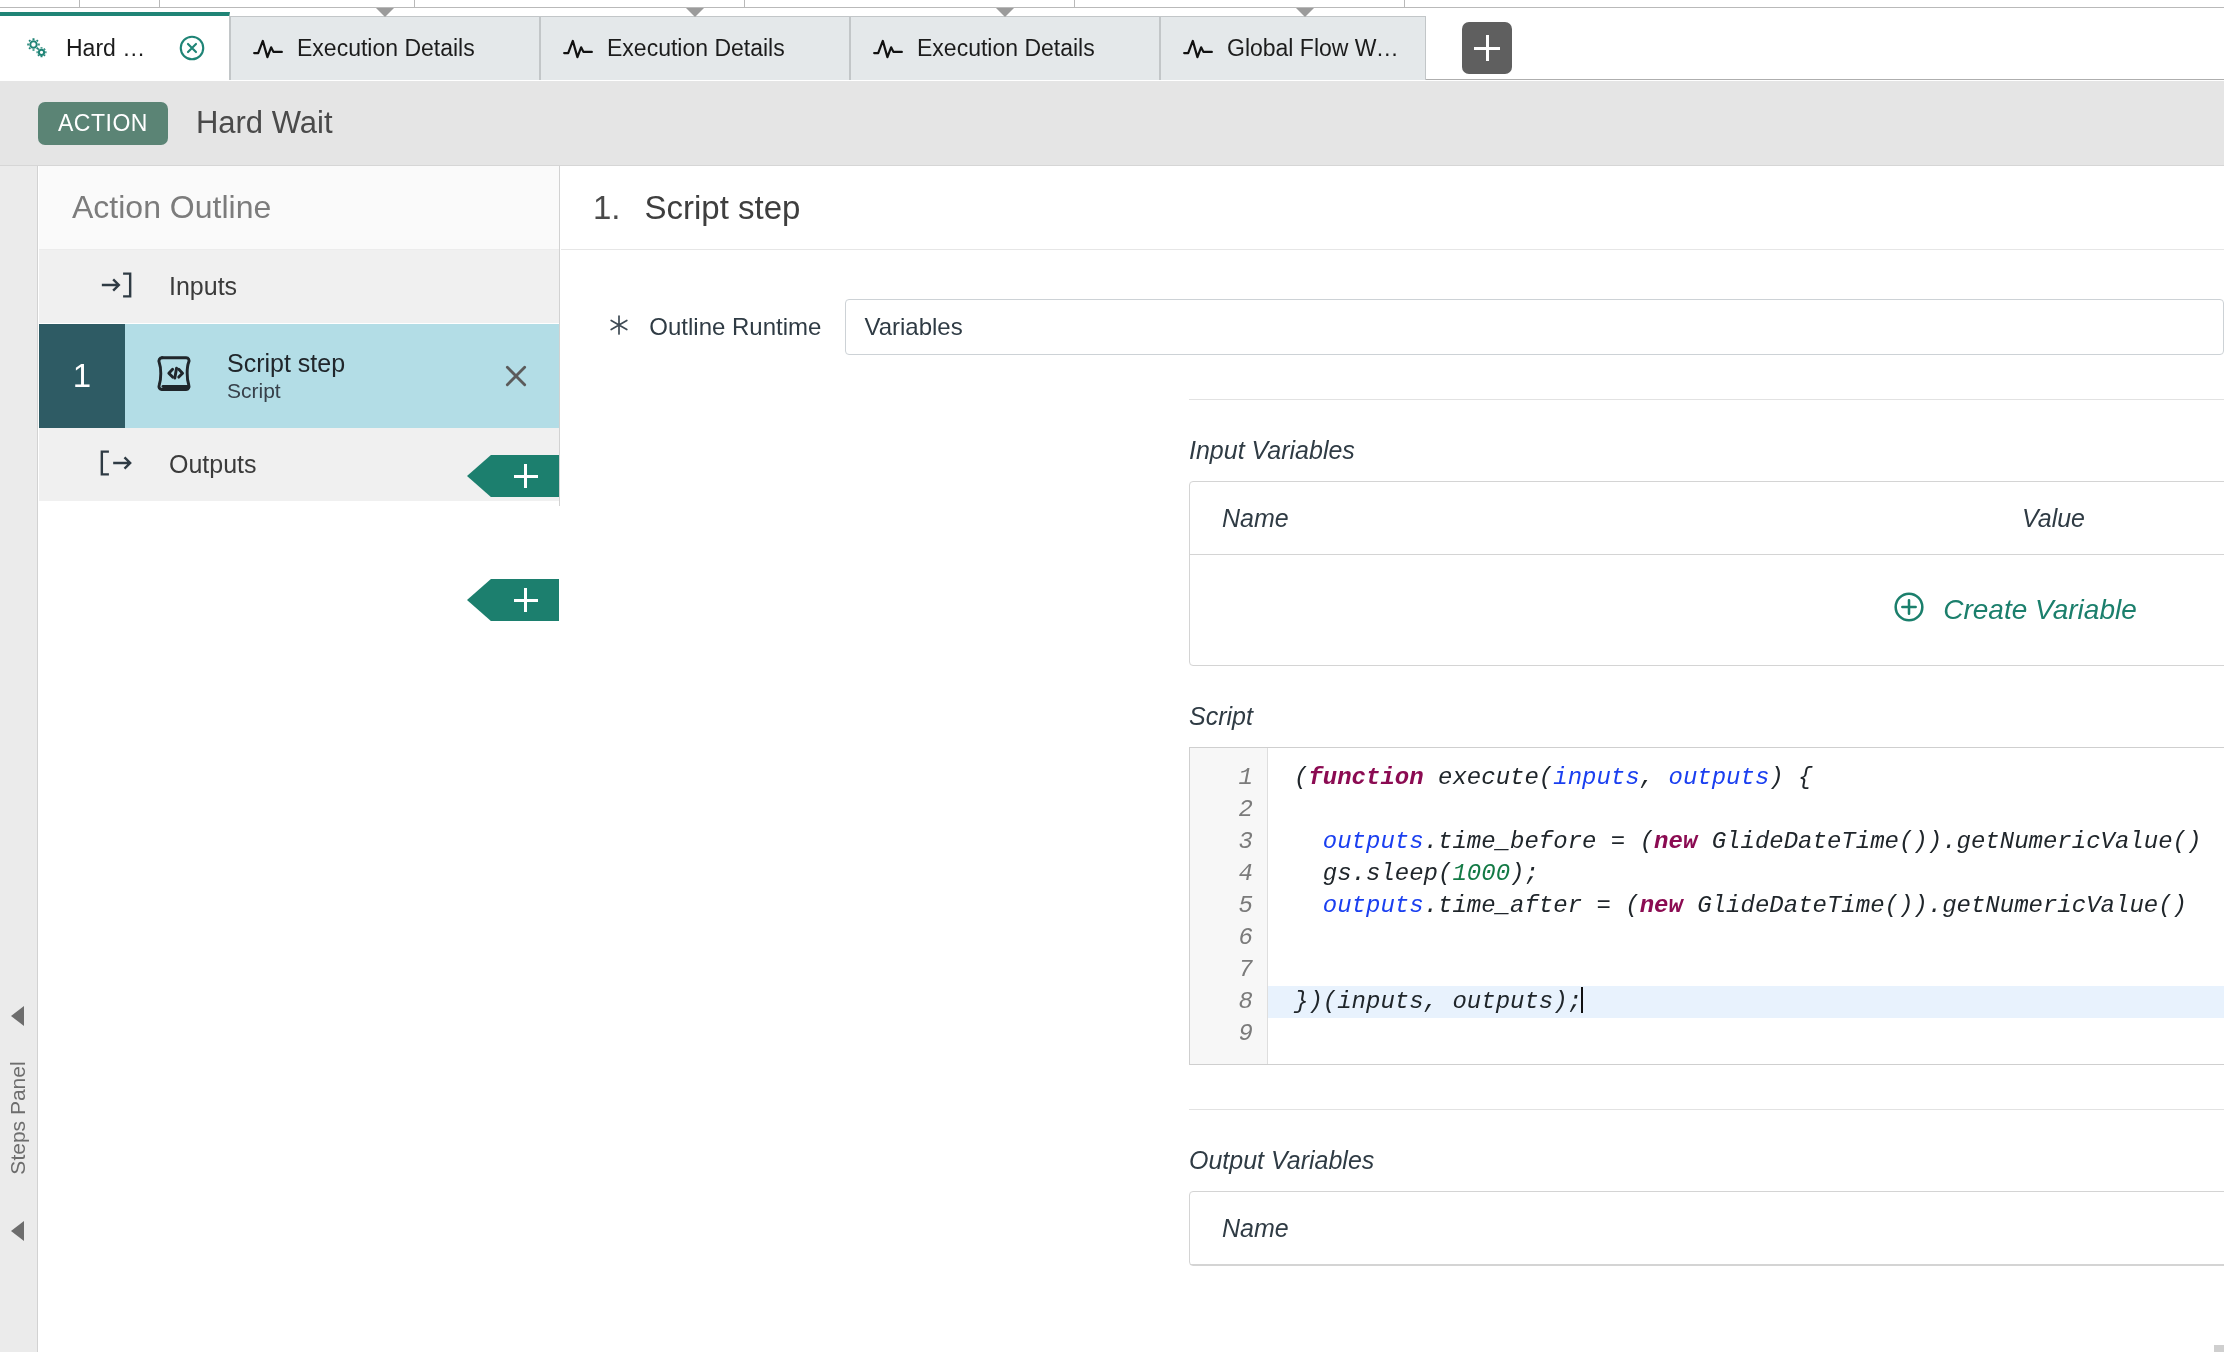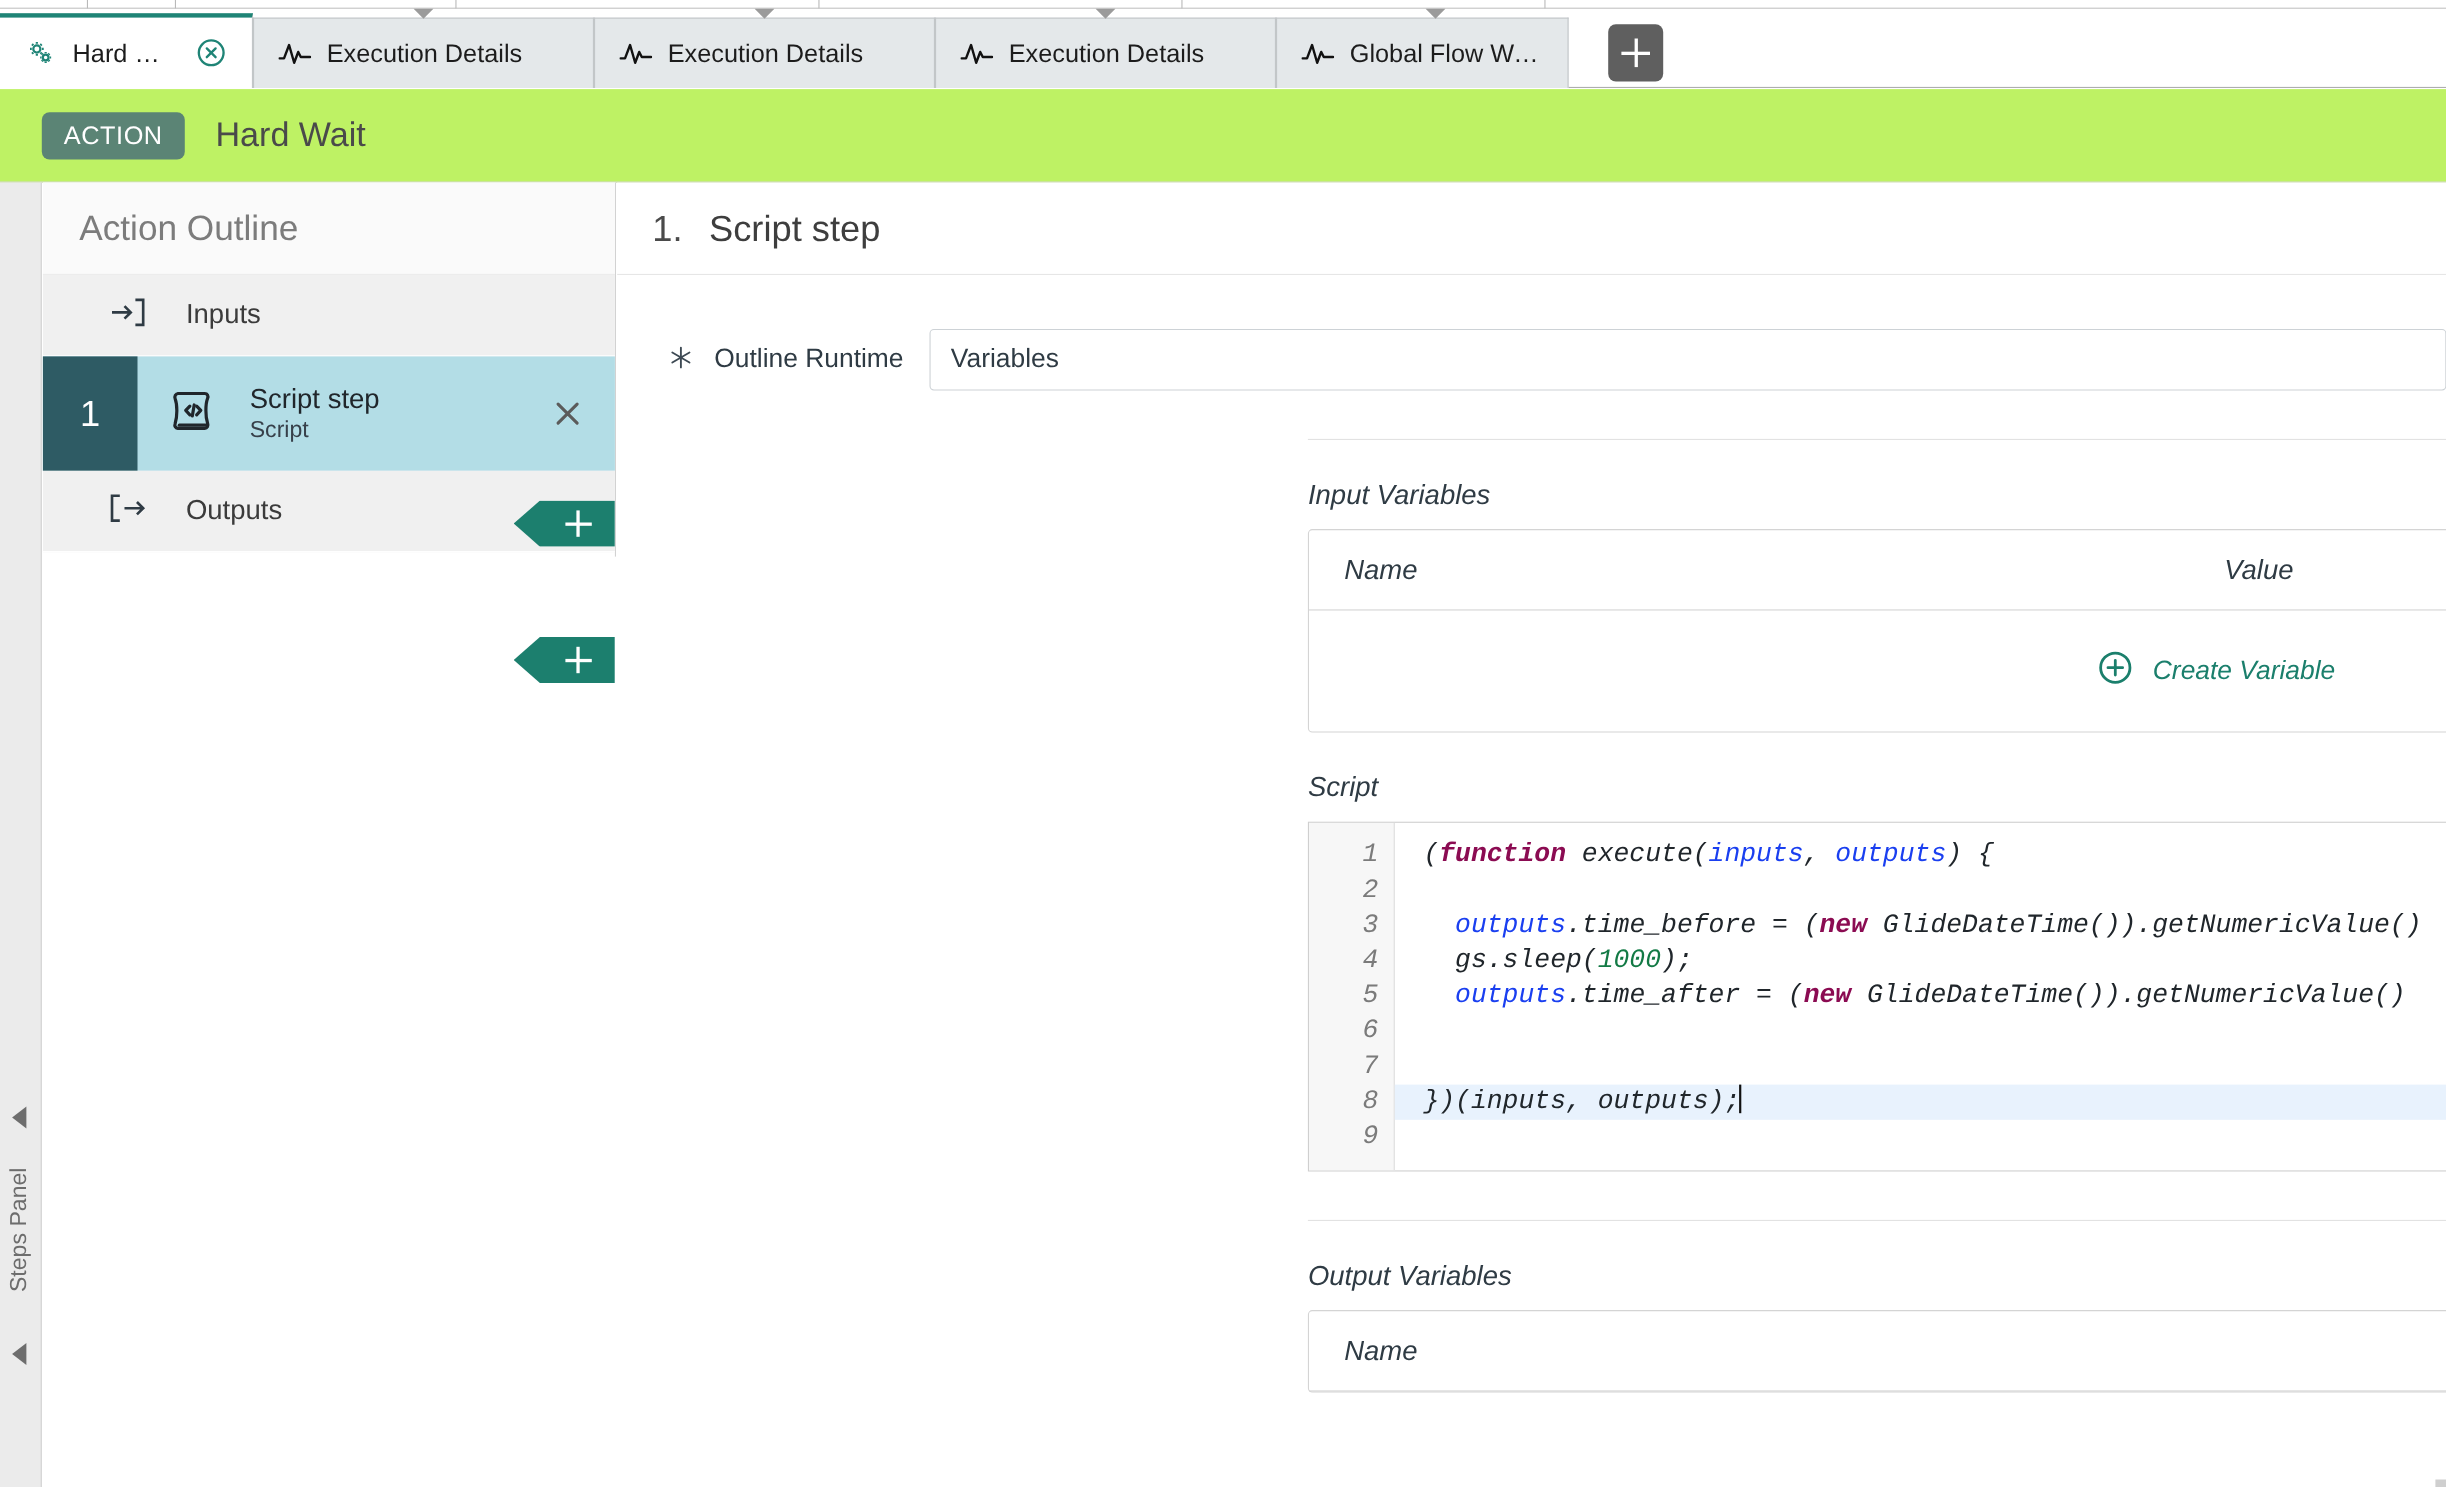--- a/index.html
+++ b/index.html
@@ -109,21 +109,21 @@
     width: 3px; height: 26px;
     background: #ffffff;
   }
 
   
   .page-header {
     position: absolute;
     top: 81px; left: 0;
     width: 2224px;
     height: 85px;
-    background: #bef264;
+    background: #e5e5e5;
     border-bottom: 1px solid #d6d6d6;
     display: flex;
     align-items: center;
     padding-left: 38px;
     gap: 28px;
   }
   .action-badge {
     background: #5b8475;
     color: #ffffff;
     font-size: 23px;
@@ -394,21 +394,21 @@
     height: 110px;
     display: flex;
     align-items: center;
     justify-content: center;
   }
   .create-var {
     display: flex;
     align-items: center;
     gap: 18px;
     color: #1b7f6c;
-    font-size: 24px;
+    font-size: 28px;
     cursor: pointer;
     margin-left: 56px;
   }
   .ico-plus-circle { width: 32px; height: 32px; flex: none; }
 
   
   .editor {
     width: 1596px;
     border: 1px solid #cfcfcf;
     background: #ffffff;

